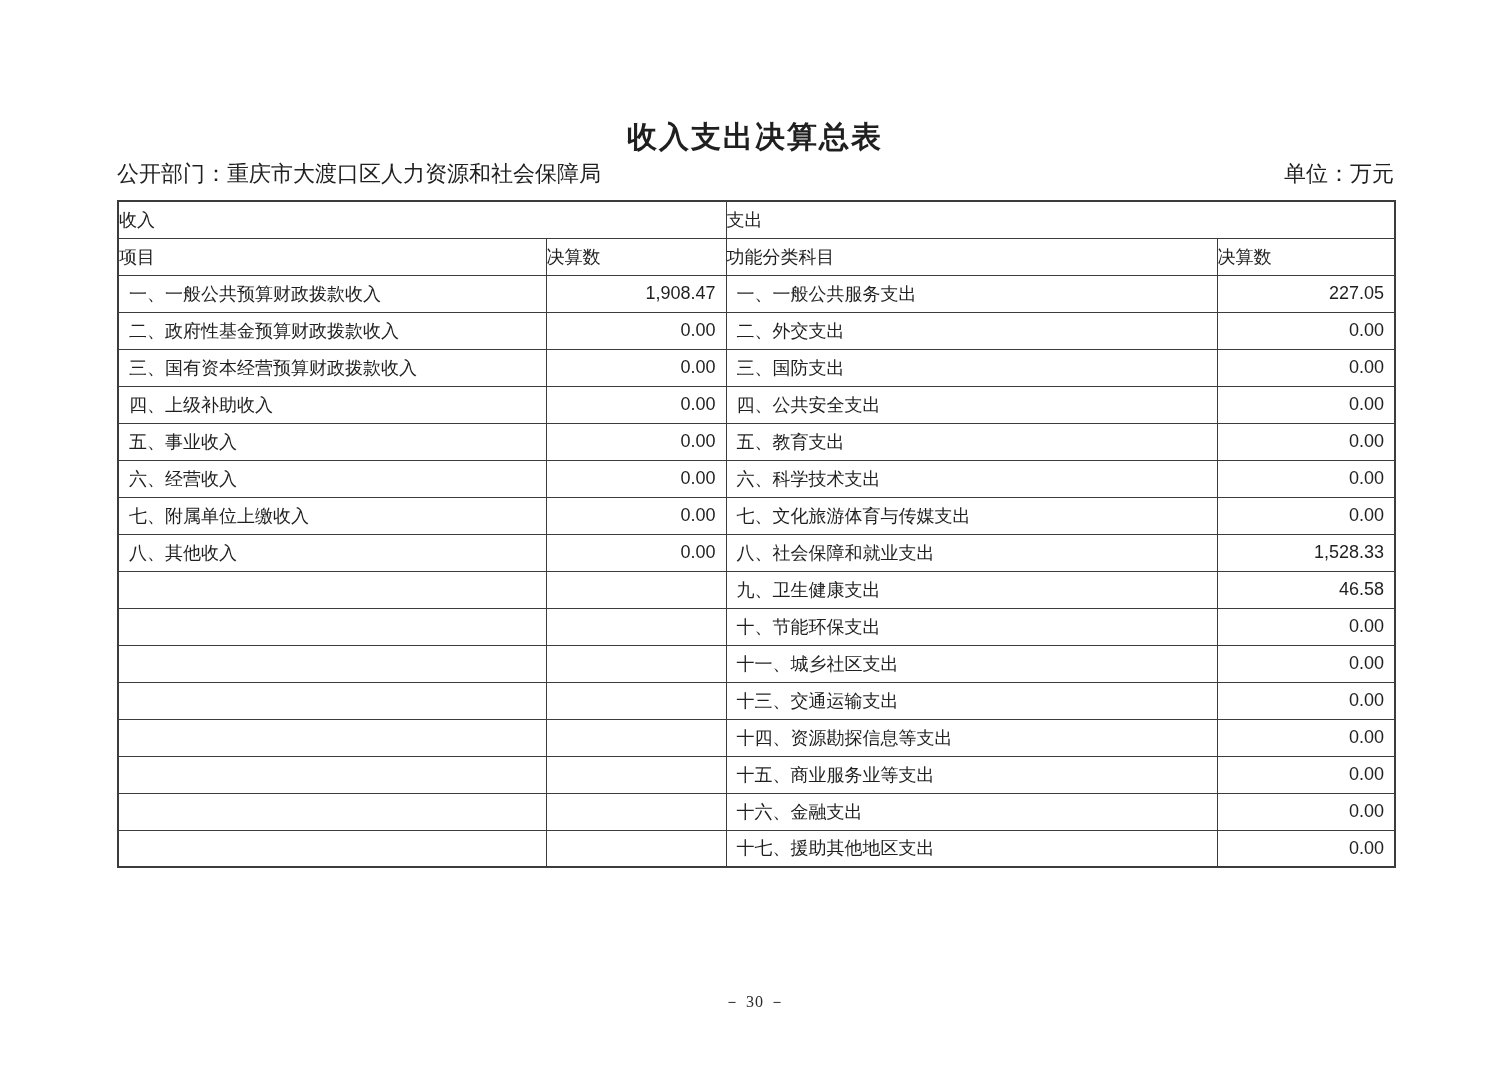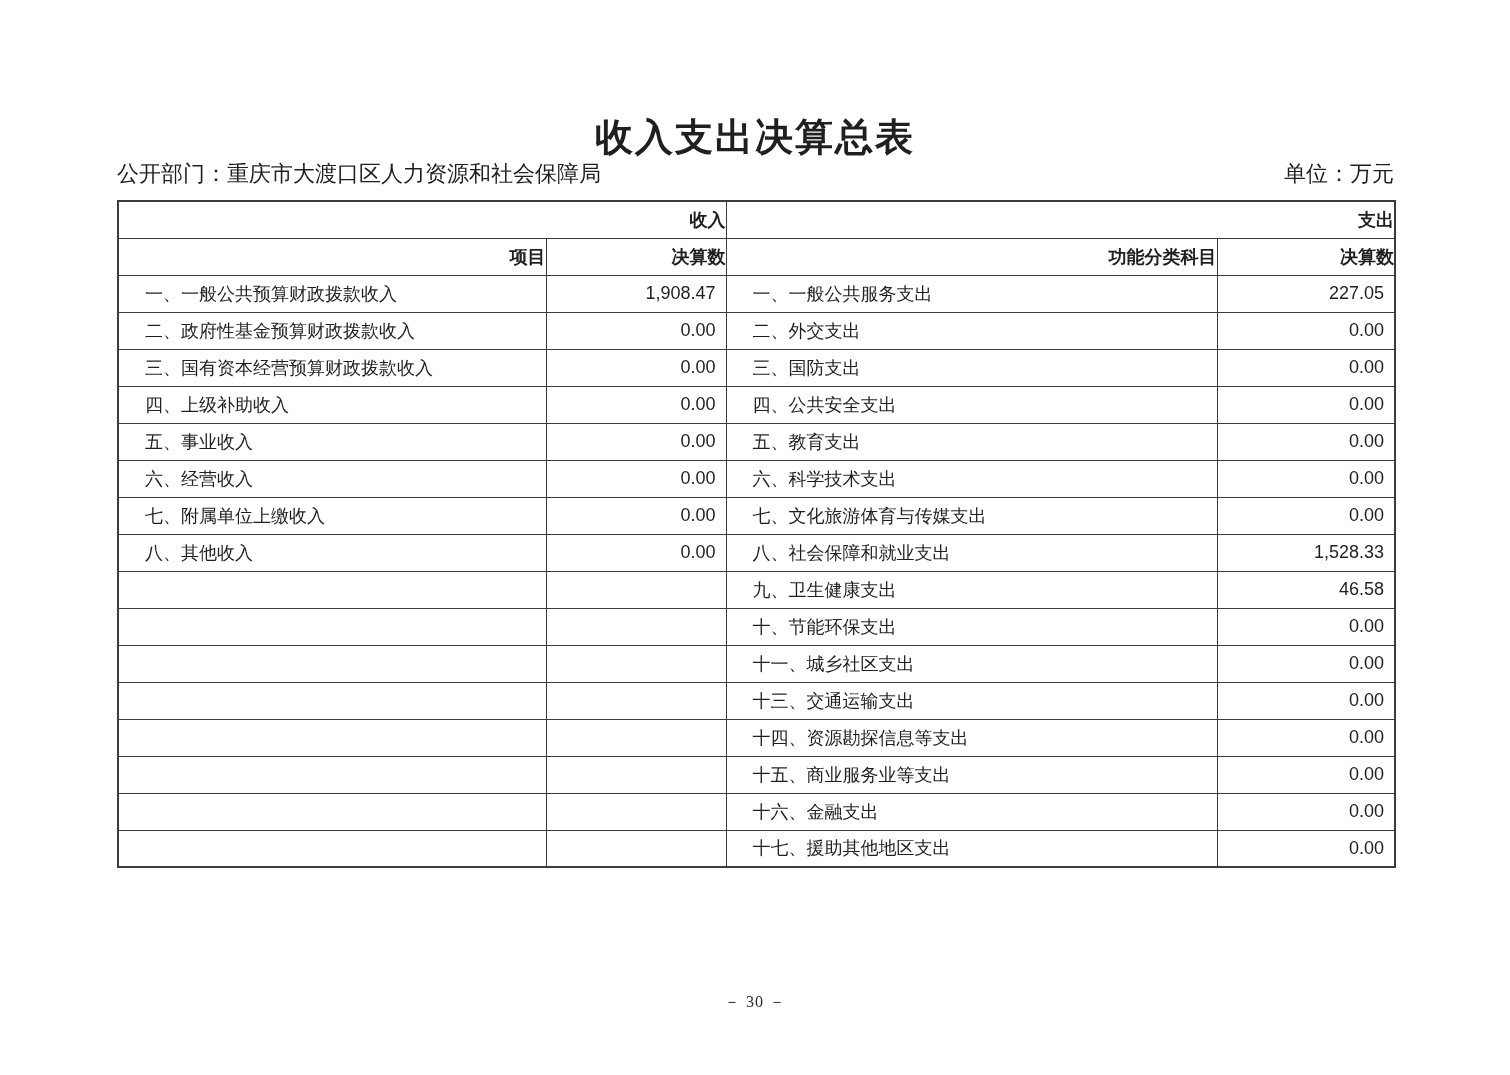--- a/index.html
+++ b/index.html
@@ -12,21 +12,21 @@
     position: relative;
     overflow: hidden;
   }
   .page {
     width: 1510px;
     height: 1075px;
     padding-top: 120px;
   }
   .title {
     text-align: center;
-    font-size: 38px;
+    font-size: 30px;
     font-weight: bold;
     letter-spacing: 2px;
     line-height: 34px;
   }
   .meta-row {
     width: 1277px;
     margin: 8px auto 0 117px;
     display: flex;
     justify-content: space-between;
     align-items: flex-end;
@@ -41,27 +41,27 @@
     border: 2px solid #3c3c3c;
   }
   table.budget th, table.budget td {
     border: 1.5px solid #3c3c3c;
     height: 37px;
     font-size: 18px;
     overflow: hidden;
     white-space: nowrap;
   }
   table.budget th {
-    font-weight: bold;
-    text-align: right;
+    font-weight: normal;
+    text-align: left;
     vertical-align: middle;
   }
   td.item-cell {
     text-align: left;
-    padding-left: 26px;
+    padding-left: 10px;
     vertical-align: middle;
     margin-left: 19px;
   }
   td.amount-cell {
     text-align: right;
     padding-right: 10px;
     vertical-align: middle;
     font-family: "Liberation Sans", "DejaVu Sans", sans-serif;
     font-size: 17px;
     padding-left: 24px;

